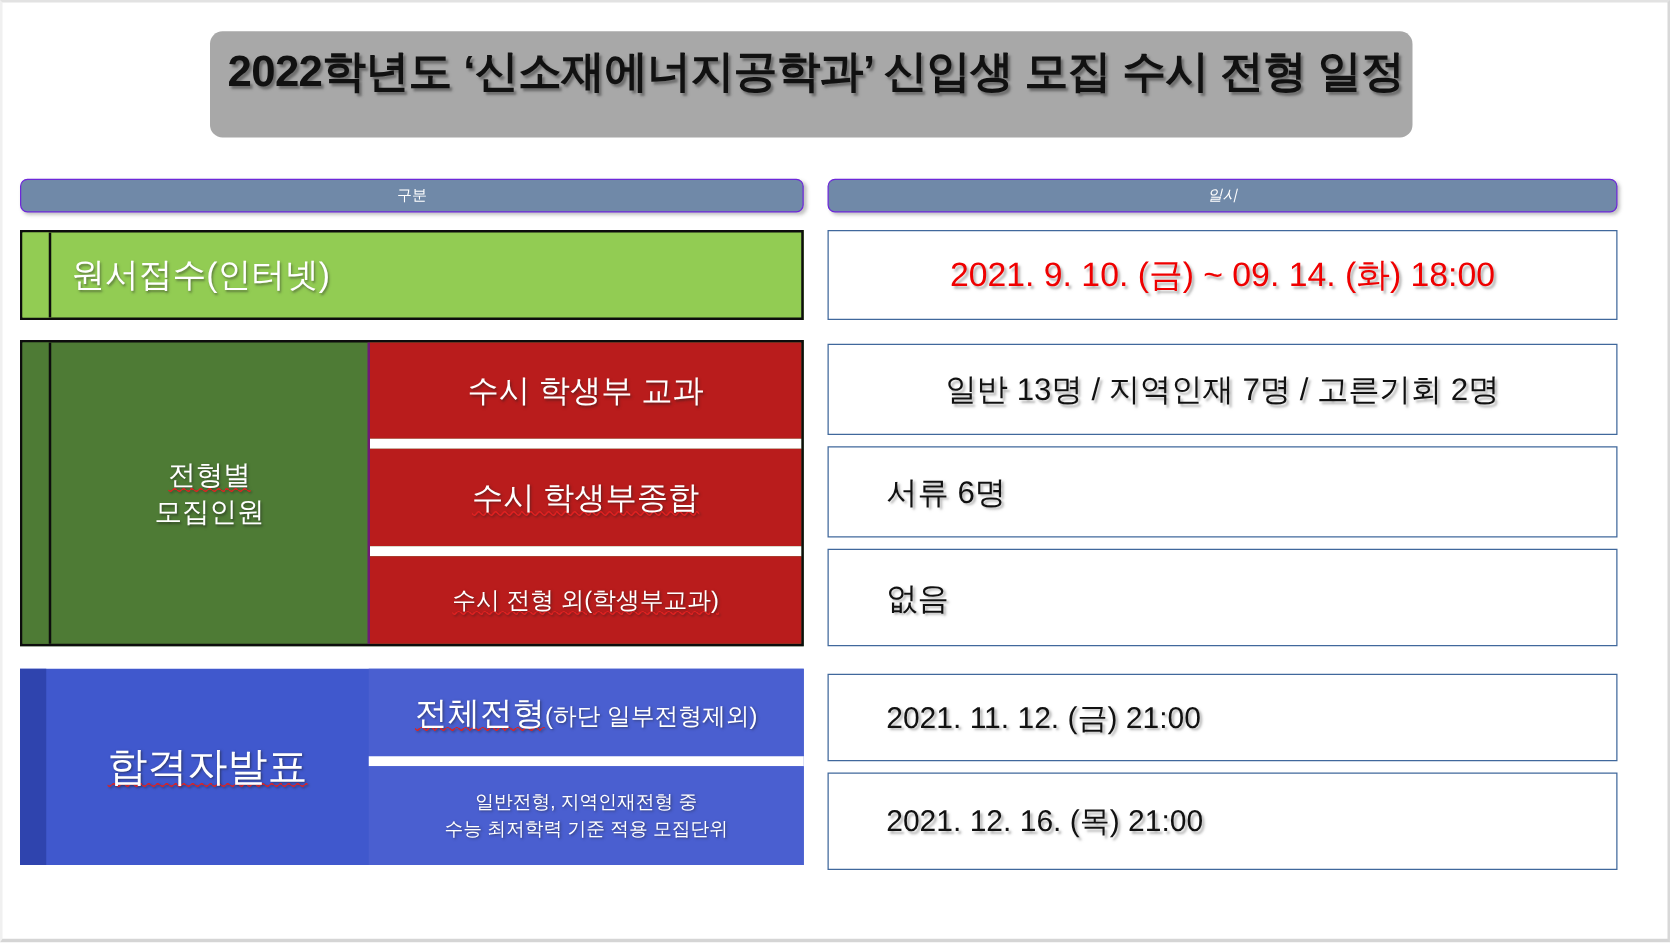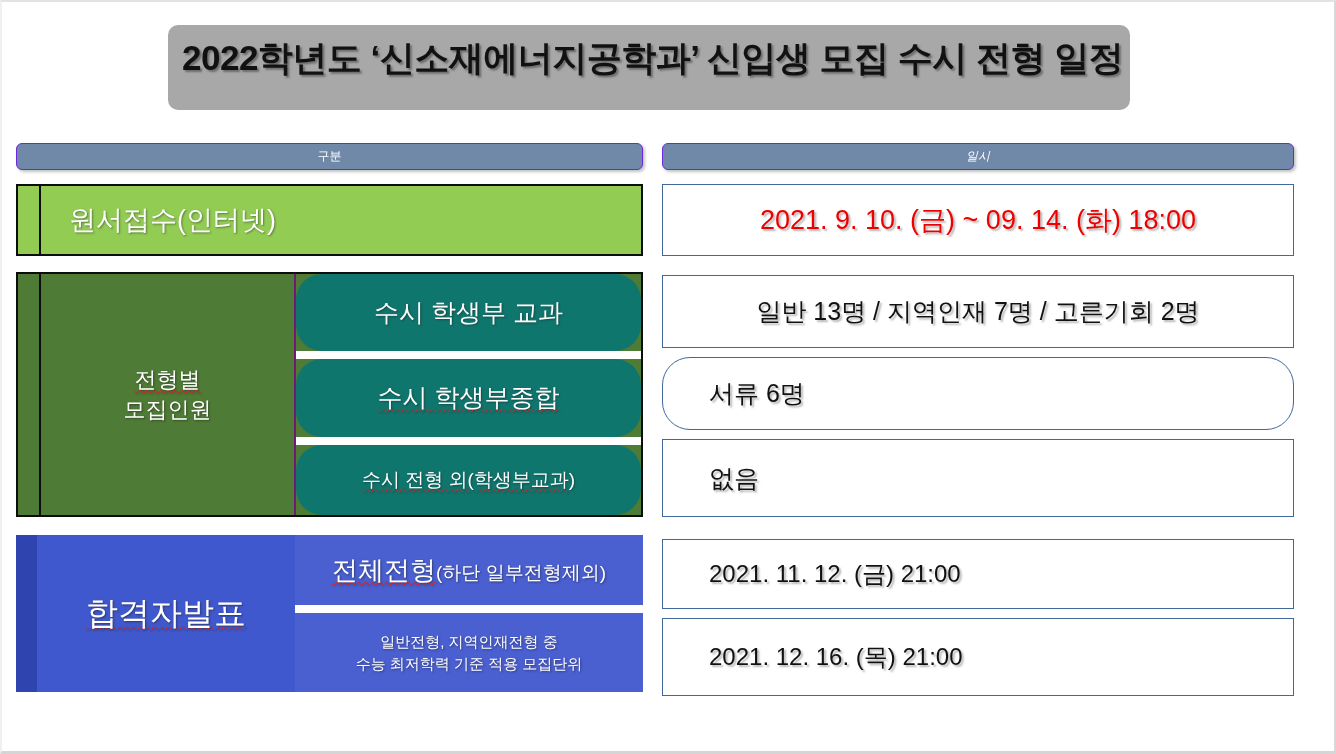--- a/index.html
+++ b/index.html
@@ -106,41 +106,41 @@
   
   #block-apply {
     left: 14px; top: 182px; width: 627px; height: 72px;
     border: 2px solid #0d0d0d;
     background: #92cc53;
   }
   #block-apply .strip { background: #92cc53; border-right: 2px solid #0d0d0d; }
   #block-apply .labelcell {
     left: 23px; right: 0;
     justify-content: flex-start;
-    padding-left: 28px;
+    padding-left: 16px;
     font-size: 27px;
     text-shadow: 1px 1px 2px rgba(40,40,40,0.5);
   }
 
   
   #block-quota {
     left: 14px; top: 270px; width: 627px; height: 245px;
     border: 2px solid #0d0d0d;
     background: #4e7b35;
   }
   #block-quota .strip { background: #4e7b35; border-right: 2px solid #0d0d0d; }
   #block-quota .labelcell {
     left: 23px; width: 255px;
     font-size: 22px;
     line-height: 1.32;
     text-shadow: 1px 1px 2px rgba(30,30,30,0.55);
     border-right: 2px solid #701a75;
   }
   #block-quota .subcol { left: 278px; }
-  #block-quota .subrow { background: #0f766e; border-radius: 26px; }
+  #block-quota .subrow { background: #b91c1c; }
   #block-quota .r0 { font-size: 25px; text-shadow: 1px 1px 2px rgba(30,30,30,0.5); }
   #block-quota .r1 { font-size: 25px; text-shadow: 1px 1px 2px rgba(30,30,30,0.5); }
   #block-quota .r2 { font-size: 19px; text-shadow: 1px 1px 2px rgba(30,30,30,0.5); }
 
   
   #block-announce {
     left: 14px; top: 533px; width: 627px; height: 157px;
     background: #4058cd;
   }
   #block-announce .strip { background: #2f44ae; }
@@ -176,21 +176,21 @@
     display: flex;
     align-items: center;
     color: #111111;
     font-weight: normal;
     text-shadow: 2px 2px 2px rgba(120,120,120,0.55);
   }
   .vcell.center { justify-content: center; }
   .vcell.left   { justify-content: flex-start; padding-left: 46px; }
   #val-apply  { top: 182px; height: 72px;  font-size: 27px; color: #ef0000; }
   #val-q0     { top: 273px; height: 73px;  font-size: 25px; }
-  #val-q1     { top: 355px; height: 73px;  font-size: 25px; border-radius: 28px; }
+  #val-q1     { top: 355px; height: 73px;  font-size: 25px; }
   #val-q2     { top: 437px; height: 78px;  font-size: 25px; }
   #val-a0     { top: 537px; height: 70px;  font-size: 24px; }
   #val-a1     { top: 616px; height: 78px;  font-size: 24px; }
 </style>
 </head>
 <body>
 
 <div id="slide">
 
   <div id="title-box">

